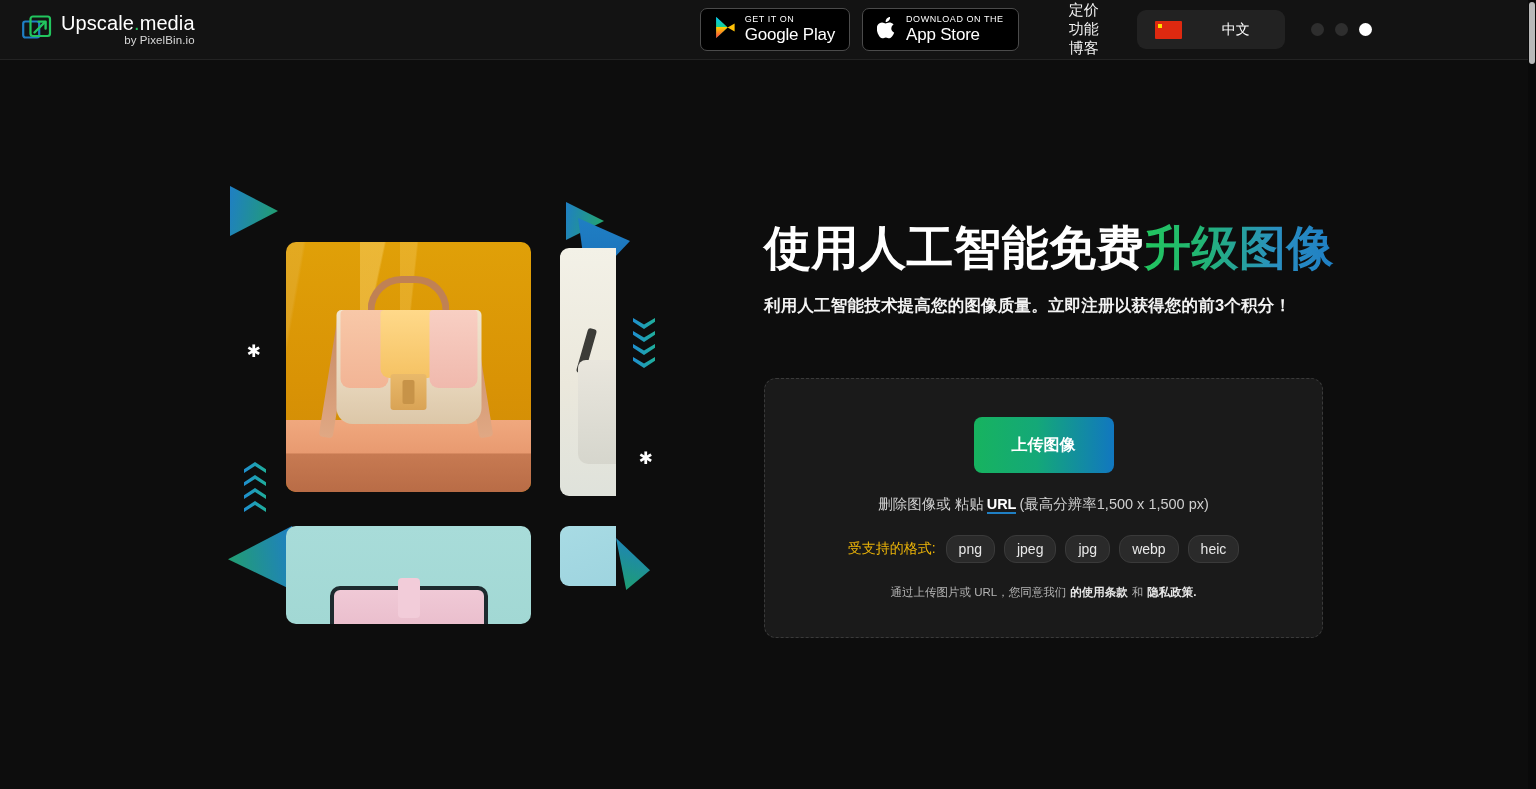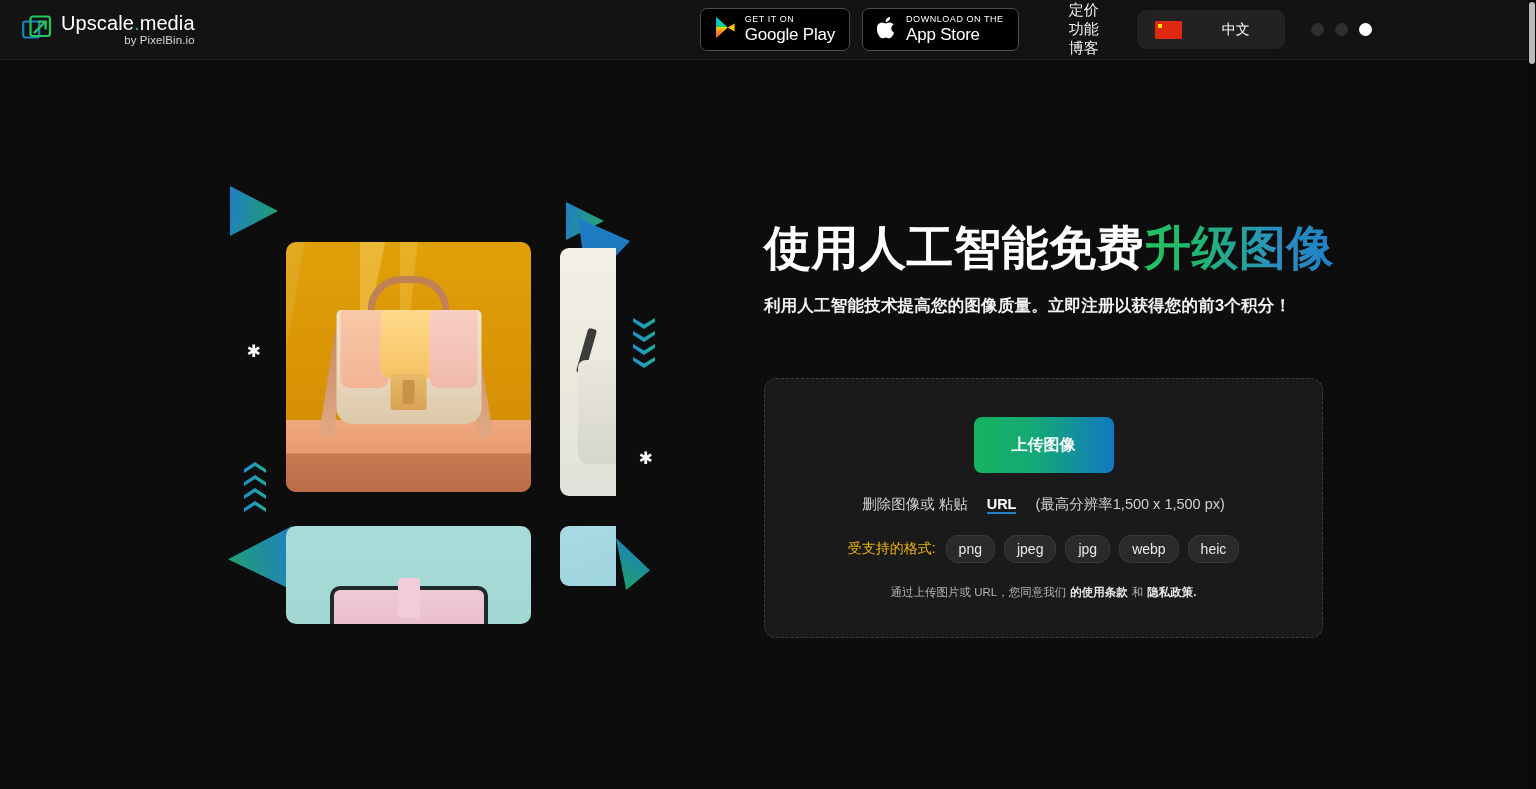--- a/index.html
+++ b/index.html
@@ -269,21 +269,21 @@
   .upload-btn {
     margin-top: 38px; width: 140px; height: 56px; border: none;
     border-radius: 8px; cursor: pointer;
     background: linear-gradient(90deg,#17b35f 0%, #14a878 45%, #1177c0 100%);
     color: #fff; font-size: 16px; font-weight: 700;
     font-family: "Liberation Sans", sans-serif;
     display: flex; align-items: center; justify-content: center;
   }
   .drop-line {
     margin-top: 22px; font-size: 14.5px; color: #cfcfcf;
-    display: flex; align-items: baseline; gap: 19px; white-space: nowrap;
+    display: flex; align-items: baseline; gap: 3px; white-space: nowrap;
   }
   .drop-line .url-link {
     font-weight: 700; color: #ffffff;
     border-bottom: 2px solid #1f7fc4; cursor: pointer;
   }
   .formats-row {
     margin-top: 21px; display: flex; align-items: center; gap: 9px;
   }
   .formats-label { font-size: 14px; color: #eab308; margin-right: 1px; }
   .fmt-chip {

